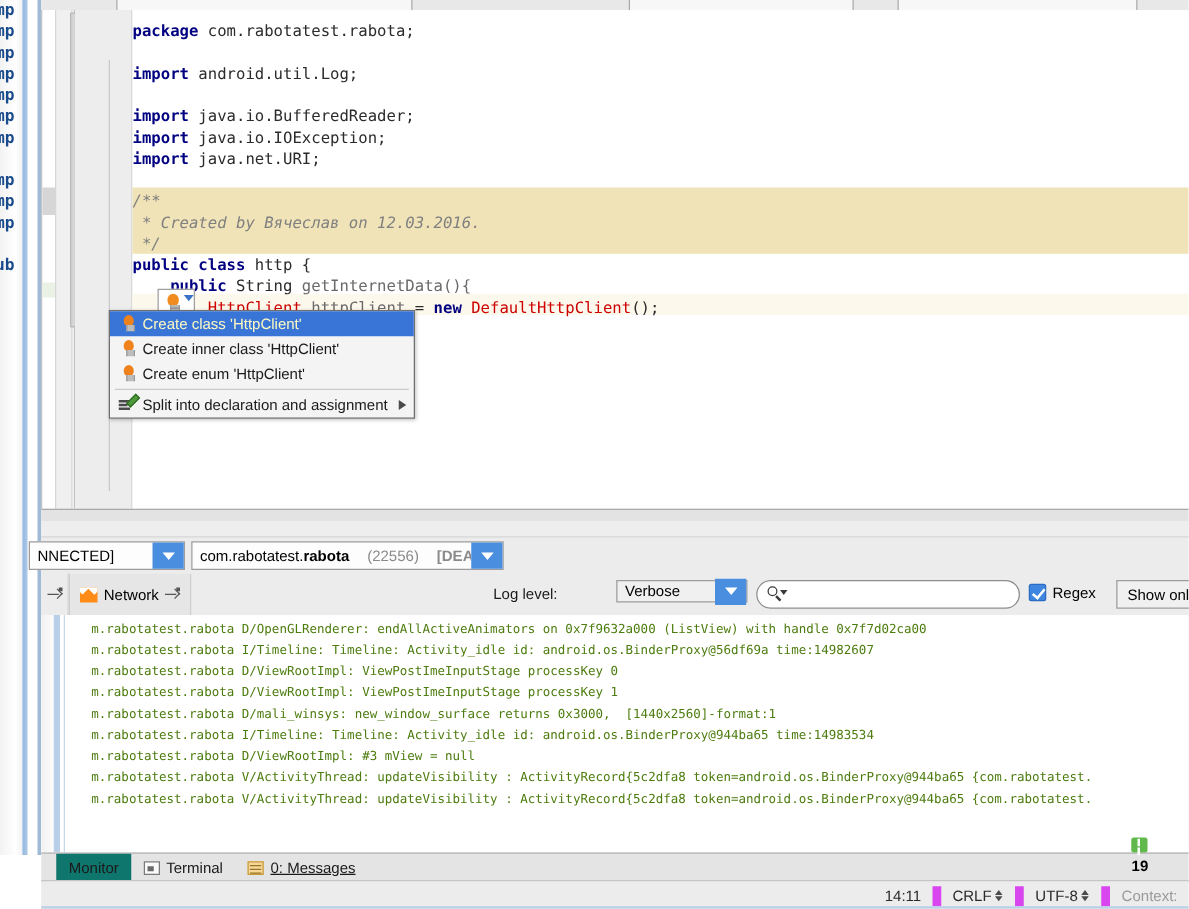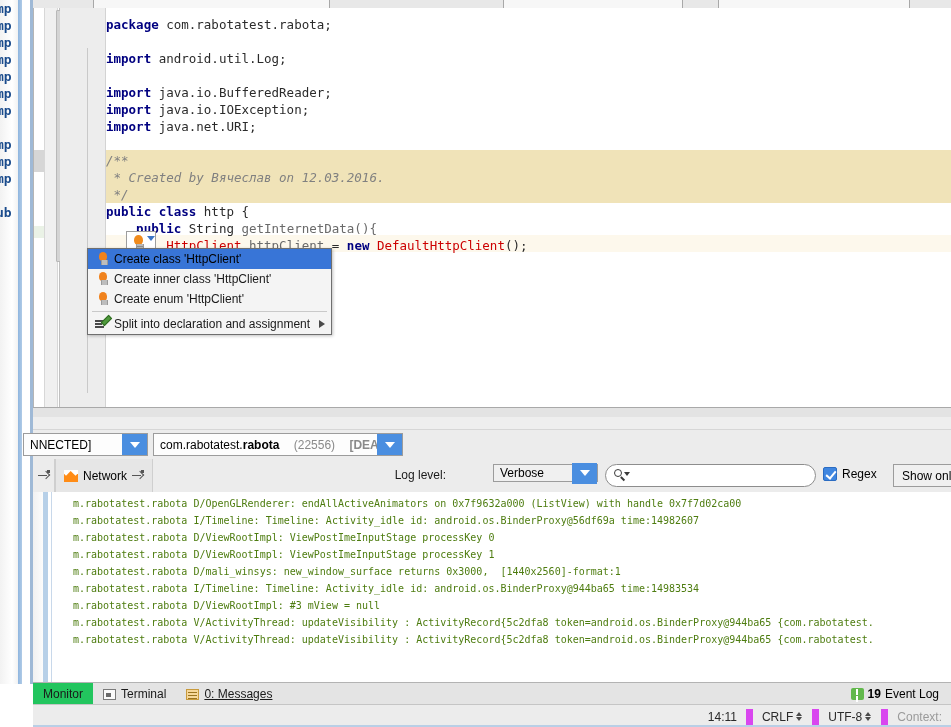--- a/index.html
+++ b/index.html
@@ -60,21 +60,21 @@
   .bulb{position:absolute;left:6px;top:3px;width:11px;height:17px;}
   .bulb-glass{position:absolute;left:1px;top:0;width:9px;height:10px;border-radius:50% 50% 45% 45%;background:#f08b1d;}
   .bulb-base{position:absolute;left:2.5px;top:9px;width:6px;height:6px;background:#b9b9b9;border-left:1px solid #9a9a9a;border-right:1px solid #9a9a9a;}
   .bulb-base:after{content:"";position:absolute;left:0;top:2px;width:6px;height:1px;background:#8d8d8d;}
   .bulb-tri{position:absolute;left:20px;top:4px;width:0;height:0;border-left:4px solid transparent;border-right:4px solid transparent;border-top:5px solid #3b74c4;}
 
   
   .popup{position:absolute;left:87px;top:248px;width:245px;background:#f4f4f4;border:1px solid #6f6f6f;box-sizing:border-box;
     box-shadow:1px 1px 3px rgba(0,0,0,.25);}
   .popup-item{position:relative;height:20px;display:flex;align-items:center;padding:0 6px 0 6px;font-size:12px;color:#1a1a1a;}
-  .popup-item.sel{background:#3875d7;color:#000000;}
+  .popup-item.sel{background:#3875d7;color:#fef9c3;}
   .popup-icon{position:relative;width:17px;height:16px;flex:0 0 17px;margin-right:3px;}
   .pi-bulb-glass{position:absolute;left:5px;top:1px;width:8px;height:9px;border-radius:50% 50% 45% 45%;background:#f0821d;}
   .pi-bulb-base{position:absolute;left:6.5px;top:9px;width:5px;height:5px;background:#bdbdbd;border-left:1px solid #9a9a9a;border-right:1px solid #9a9a9a;}
   .popup-sep{height:1px;background:#c9c9c9;margin:2px 4px;}
   .split-icon{position:relative;width:17px;height:16px;flex:0 0 17px;margin-right:3px;}
   .si-l1{position:absolute;left:1px;top:4px;width:9px;height:1.5px;background:#4a4a4a;}
   .si-l2{position:absolute;left:1px;top:7px;width:7px;height:1.5px;background:#4a4a4a;}
   .si-l3{position:absolute;left:1px;top:10px;width:9px;height:1.5px;background:#4a4a4a;}
   .si-pen{position:absolute;left:7px;top:2px;width:9px;height:3px;background:#4f9a3c;transform:rotate(-45deg);border:1px solid #2f6a22;}
   .submenu-arrow{position:absolute;right:6px;top:6px;width:0;height:0;border-top:4px solid transparent;border-bottom:4px solid transparent;border-left:6px solid #4a4a4a;}
@@ -120,27 +120,27 @@
 
   .log-area{position:absolute;left:0;top:75px;right:0;bottom:0;background:#ffffff;overflow:hidden;}
   .log-gutter{position:absolute;left:0;top:0;width:18px;height:100%;background:linear-gradient(90deg,#f1f1f1 0%,#ffffff 70%);border-right:1px solid #c8d8ea;}
   .log-accent{position:absolute;left:10px;top:0;width:5px;height:100%;background:#b7d0e8;}
   .log-lines{position:absolute;left:20px;top:3px;right:0;font-family:"DejaVu Sans Mono",monospace;font-size:10px;line-height:17px;white-space:pre;color:#4d7c0f;padding-left:20px;}
   .log-line{height:17px;white-space:pre;overflow:hidden;}
 
   
   .bottom-tabs{position:absolute;left:33px;top:682px;right:0;height:22px;background:#e4e4e4;border-top:1px solid #b3b3b3;border-bottom:1px solid #b3b3b3;display:flex;align-items:center;}
   .btab{display:flex;align-items:center;gap:5px;height:22px;padding:0 10px;font-size:12px;color:#1a1a1a;box-sizing:border-box;}
-  .btab.active{background:#22c55e;}
+  .btab.active{background:#0f766e;margin-left:12px;}
   .term-ic{position:relative;width:13px;height:11px;border:1px solid #7a7a7a;background:#fafafa;box-sizing:border-box;}
   .term-ic:after{content:"";position:absolute;left:2px;top:3px;width:5px;height:4px;background:#6a6a6a;}
   .msg-ic{position:relative;width:13px;height:11px;border:1px solid #c89a3c;background:#f6d79a;box-sizing:border-box;}
   .msg-ic:after{content:"";position:absolute;left:1px;top:2px;width:9px;height:1px;background:#9a7420;box-shadow:0 3px 0 #9a7420,0 6px 0 #9a7420;}
   .ul{text-decoration:underline;}
-  .evtlog{margin-left:auto;display:flex;align-items:center;gap:4px;padding-right:12px;font-size:12px;}
+  .evtlog{margin-left:auto;display:flex;align-items:center;gap:4px;padding-right:12px;font-size:12px;flex-direction:column;}
   .evt-ic{position:relative;width:13px;height:12px;background:#61b84b;border-radius:2px;}
   .evt-ic:after{content:"";position:absolute;left:5px;top:1px;width:2px;height:6px;background:#fff;box-shadow:0 7px 0 #fff;}
 
   
   .statusbar{position:absolute;left:33px;top:704px;right:0;height:23px;background:#ececec;border-top:1px solid #c5c5c5;display:flex;align-items:center;justify-content:flex-end;font-size:12px;color:#2a2a2a;}
   .sb-cell{padding:0 9px;height:16px;display:flex;align-items:center;border-left:7px solid #d946ef;}
   .sb-cell.first{border-left:none;}
   .spin{position:relative;width:7px;height:11px;margin-left:3px;}
   .spin:before{content:"";position:absolute;left:0;top:1px;border-left:3.5px solid transparent;border-right:3.5px solid transparent;border-bottom:4px solid #4a4a4a;}
   .spin:after{content:"";position:absolute;left:0;bottom:1px;border-left:3.5px solid transparent;border-right:3.5px solid transparent;border-top:4px solid #4a4a4a;}

